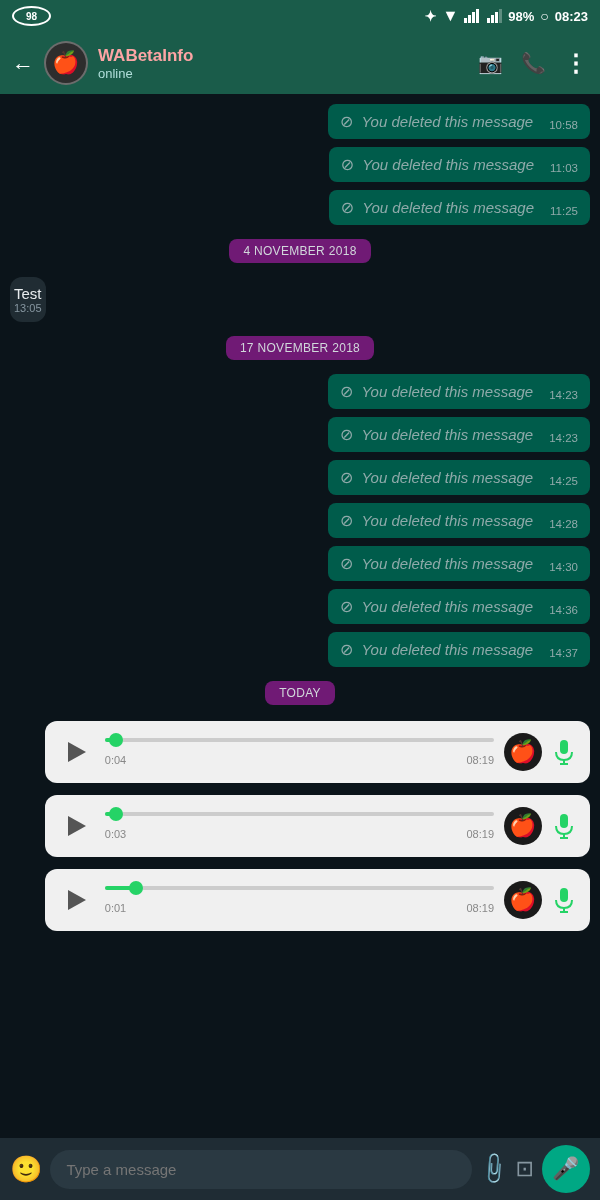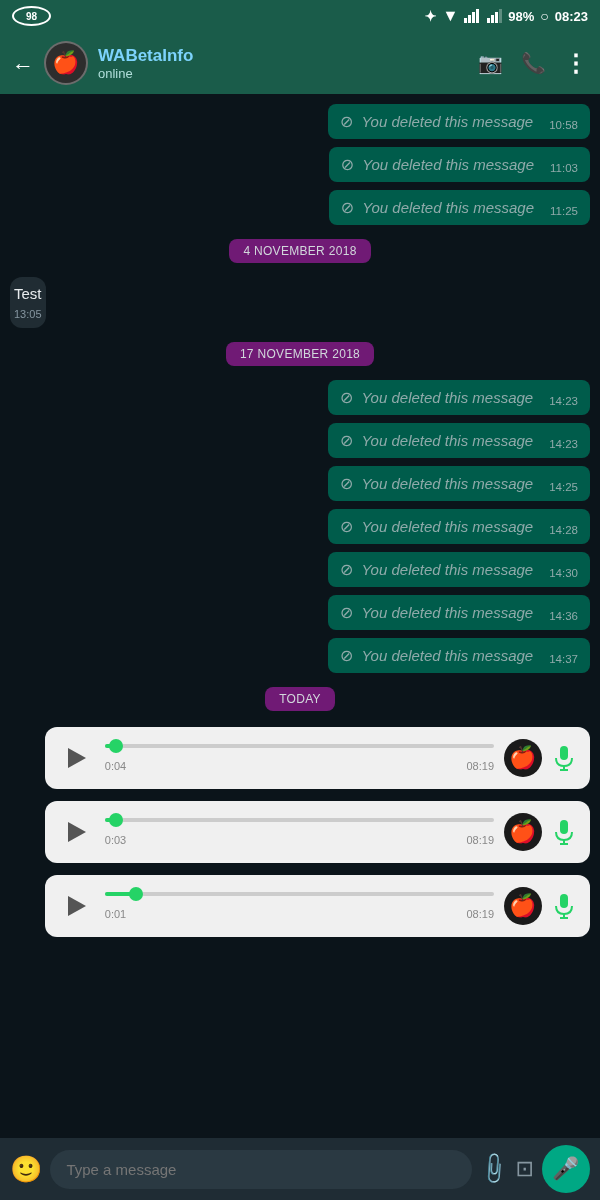--- a/index.html
+++ b/index.html
@@ -44,21 +44,21 @@
     }
     .header-back { color: white; font-size: 22px; cursor: pointer; }
     .avatar {
       width: 44px; height: 44px; border-radius: 50%;
       background: #2d2d2d;
       display: flex; align-items: center; justify-content: center;
       font-size: 22px; color: white; border: 2px solid rgba(255,255,255,0.3);
       flex-shrink: 0;
     }
     .header-info { flex: 1; }
-    .header-name { color: #7dd3fc; font-size: 17px; font-weight: 600; }
+    .header-name { color: #fca5a5; font-size: 17px; font-weight: 600; }
     .header-status { color: #b2dfdb; font-size: 13px; }
     .header-icons { display: flex; gap: 18px; align-items: center; }
     .header-icon { color: white; font-size: 20px; cursor: pointer; }
 
     
     .chat-area {
       flex: 1;
       background: #0b141a;
       padding: 8px 10px;
       overflow-y: auto;
@@ -121,21 +121,21 @@
       margin: 2px 0;
     }
     .msg-received .msg-text {
       color: #e9edef;
       font-size: 15px;
     }
     .msg-received .msg-time {
       color: #8696a0;
       font-size: 11px;
       text-align: right;
-      margin-top: 6px;
+      margin-top: 0;
     }
 
     
     .msg-voice {
       align-self: flex-end;
       background: #f0f0f0;
       border-radius: 12px;
       padding: 12px 14px;
       width: 94%;
       margin: 4px 0;

